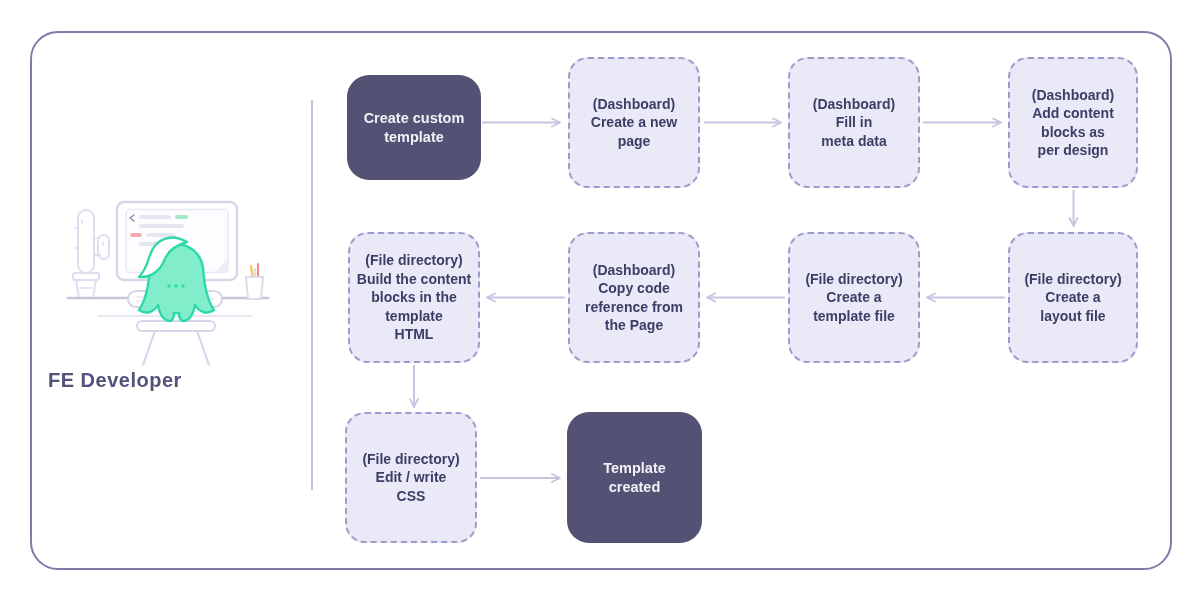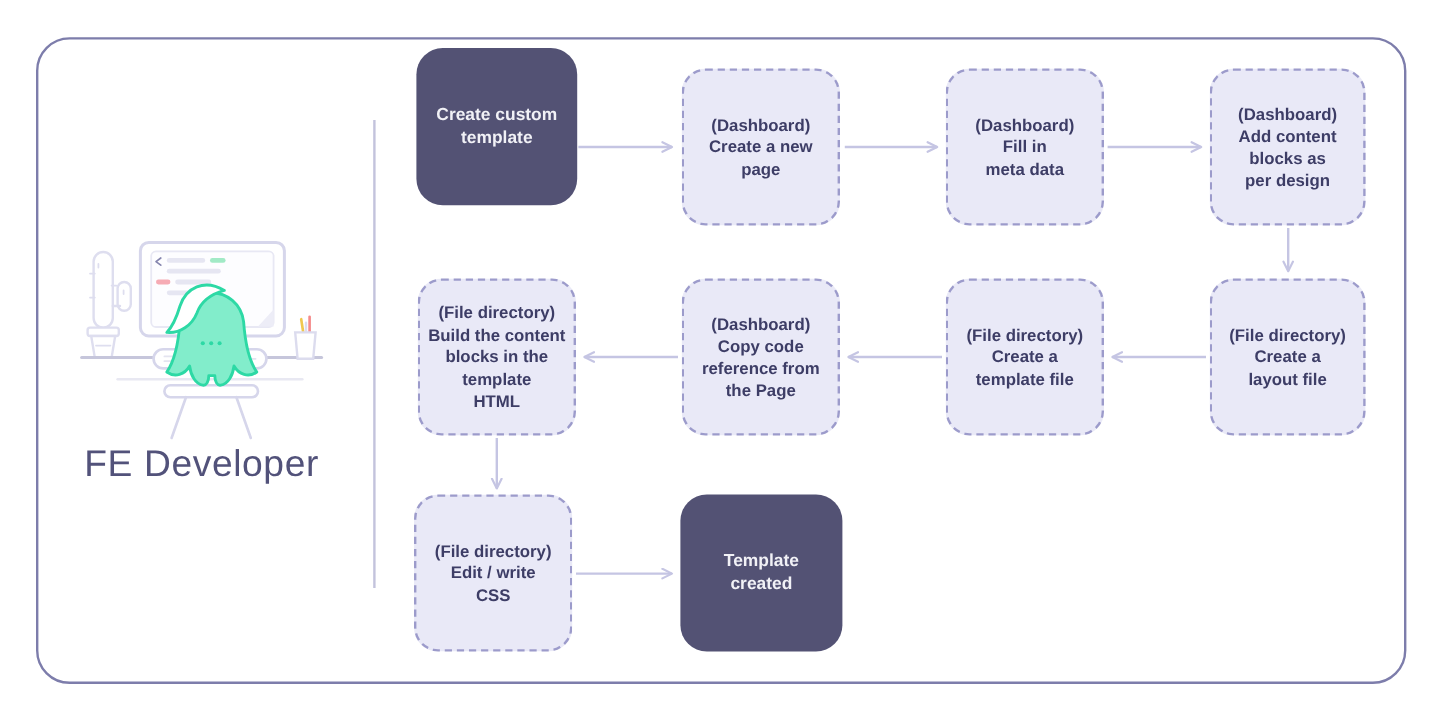--- a/index.html
+++ b/index.html
@@ -14,35 +14,35 @@
     position:absolute; left:30px; top:31px; width:1142px; height:539px;
     border:2px solid #7d7dab; border-radius:28px;
   }
   .divider {
     position:absolute; left:311px; top:100px; width:2px; height:390px;
     background:#c3c3dc;
   }
   .illustration { position:absolute; left:60px; top:185px; width:215px; height:182px; }
   .actor-label {
     position:absolute; left:48px; top:369px; width:240px;
-    text-align:center; font-size:31px; color:#52527a; letter-spacing:0.5px;
+    font-size:20px; color:#52527a; letter-spacing:0.5px;font-weight:bold;
   }
   .box {
     position:absolute; display:flex; align-items:center; justify-content:center;
     text-align:center; white-space:pre-line; font-weight:bold;
   }
   .box.solid {
     background:#535274; color:#f1f1f6; font-size:14.5px; line-height:19px;
     border-radius:22px;
   }
   .box.dashed {
     background:#e9e9f7; border:2px dashed #9c9bcb; color:#3d3d66;
     font-size:14px; line-height:18.5px; border-radius:20px;
   }
-  .p1  { left:347px;  top:40px;  width:134px; height:131px; }
+  .p1  { left:347px;  top:75px;  width:134px; height:105px; }
   .p2  { left:568px;  top:57px;  width:132px; height:131px; }
   .p3  { left:788px;  top:57px;  width:132px; height:131px; }
   .p4  { left:1008px; top:57px;  width:130px; height:131px; }
   .p5  { left:348px;  top:232px; width:132px; height:131px; }
   .p6  { left:568px;  top:232px; width:132px; height:131px; }
   .p7  { left:788px;  top:232px; width:132px; height:131px; }
   .p8  { left:1008px; top:232px; width:130px; height:131px; }
   .p9  { left:345px;  top:412px; width:132px; height:131px; }
   .p10 { left:567px;  top:412px; width:135px; height:131px; }
   .connectors {

